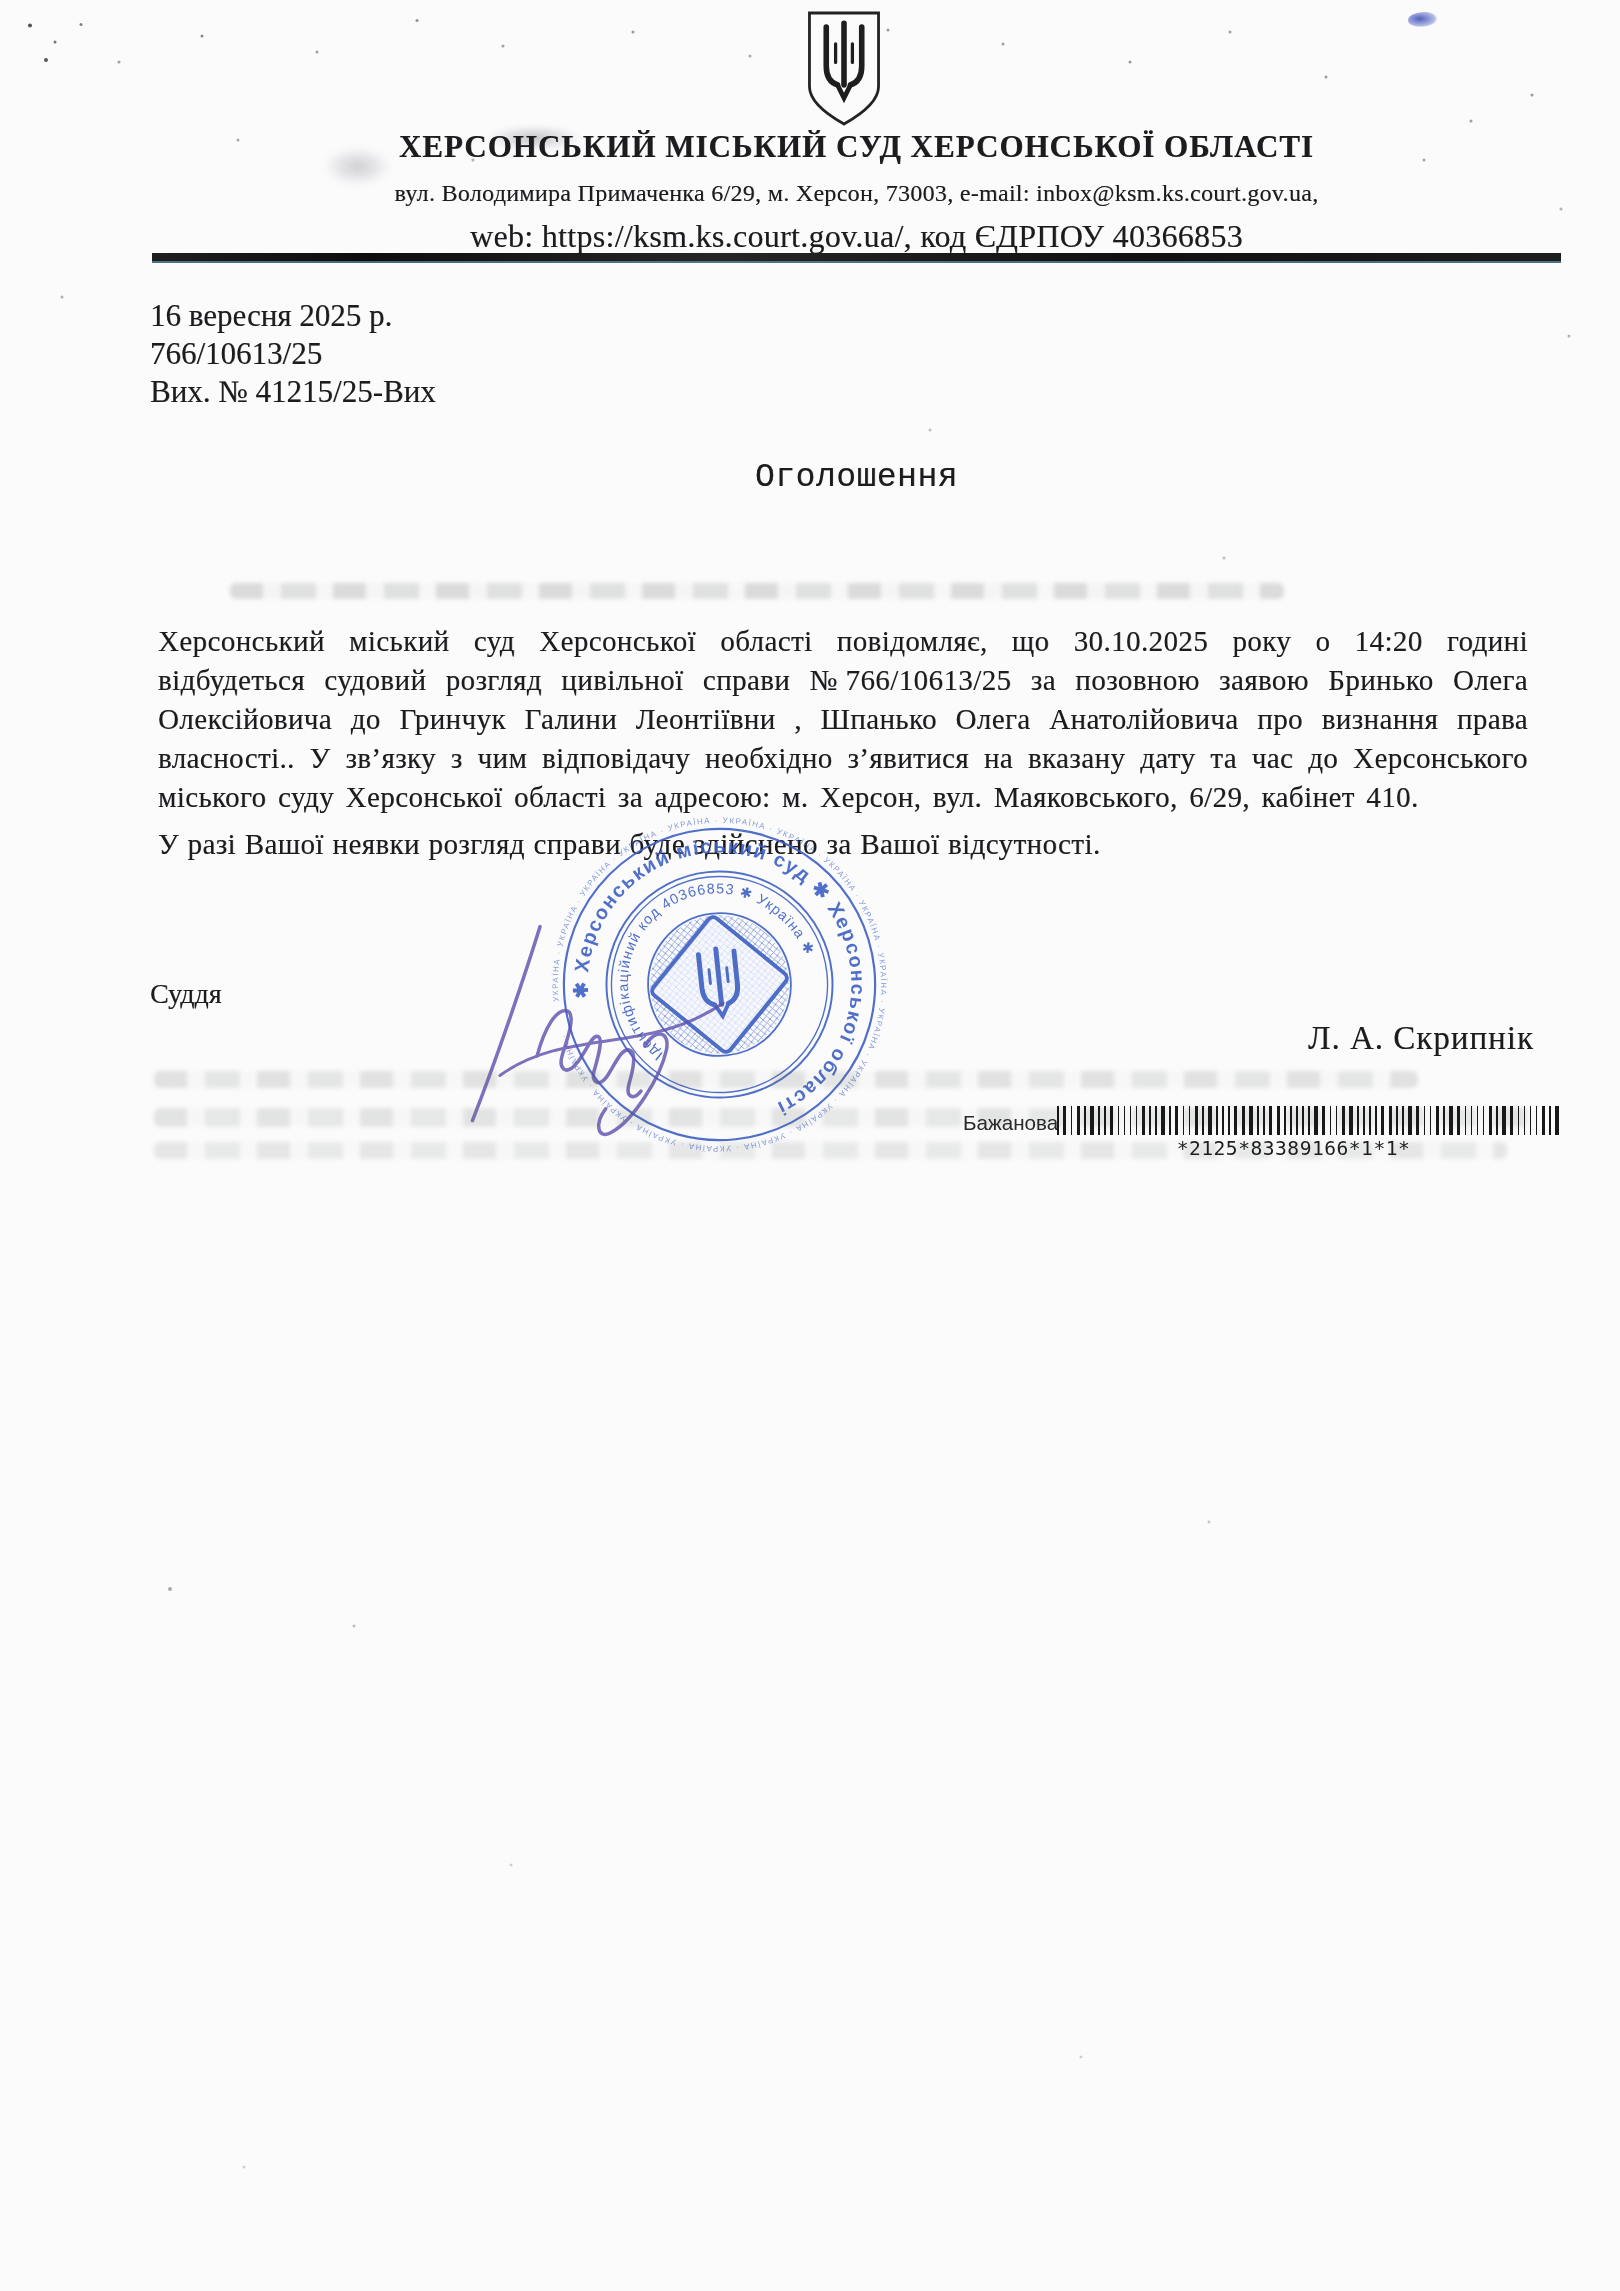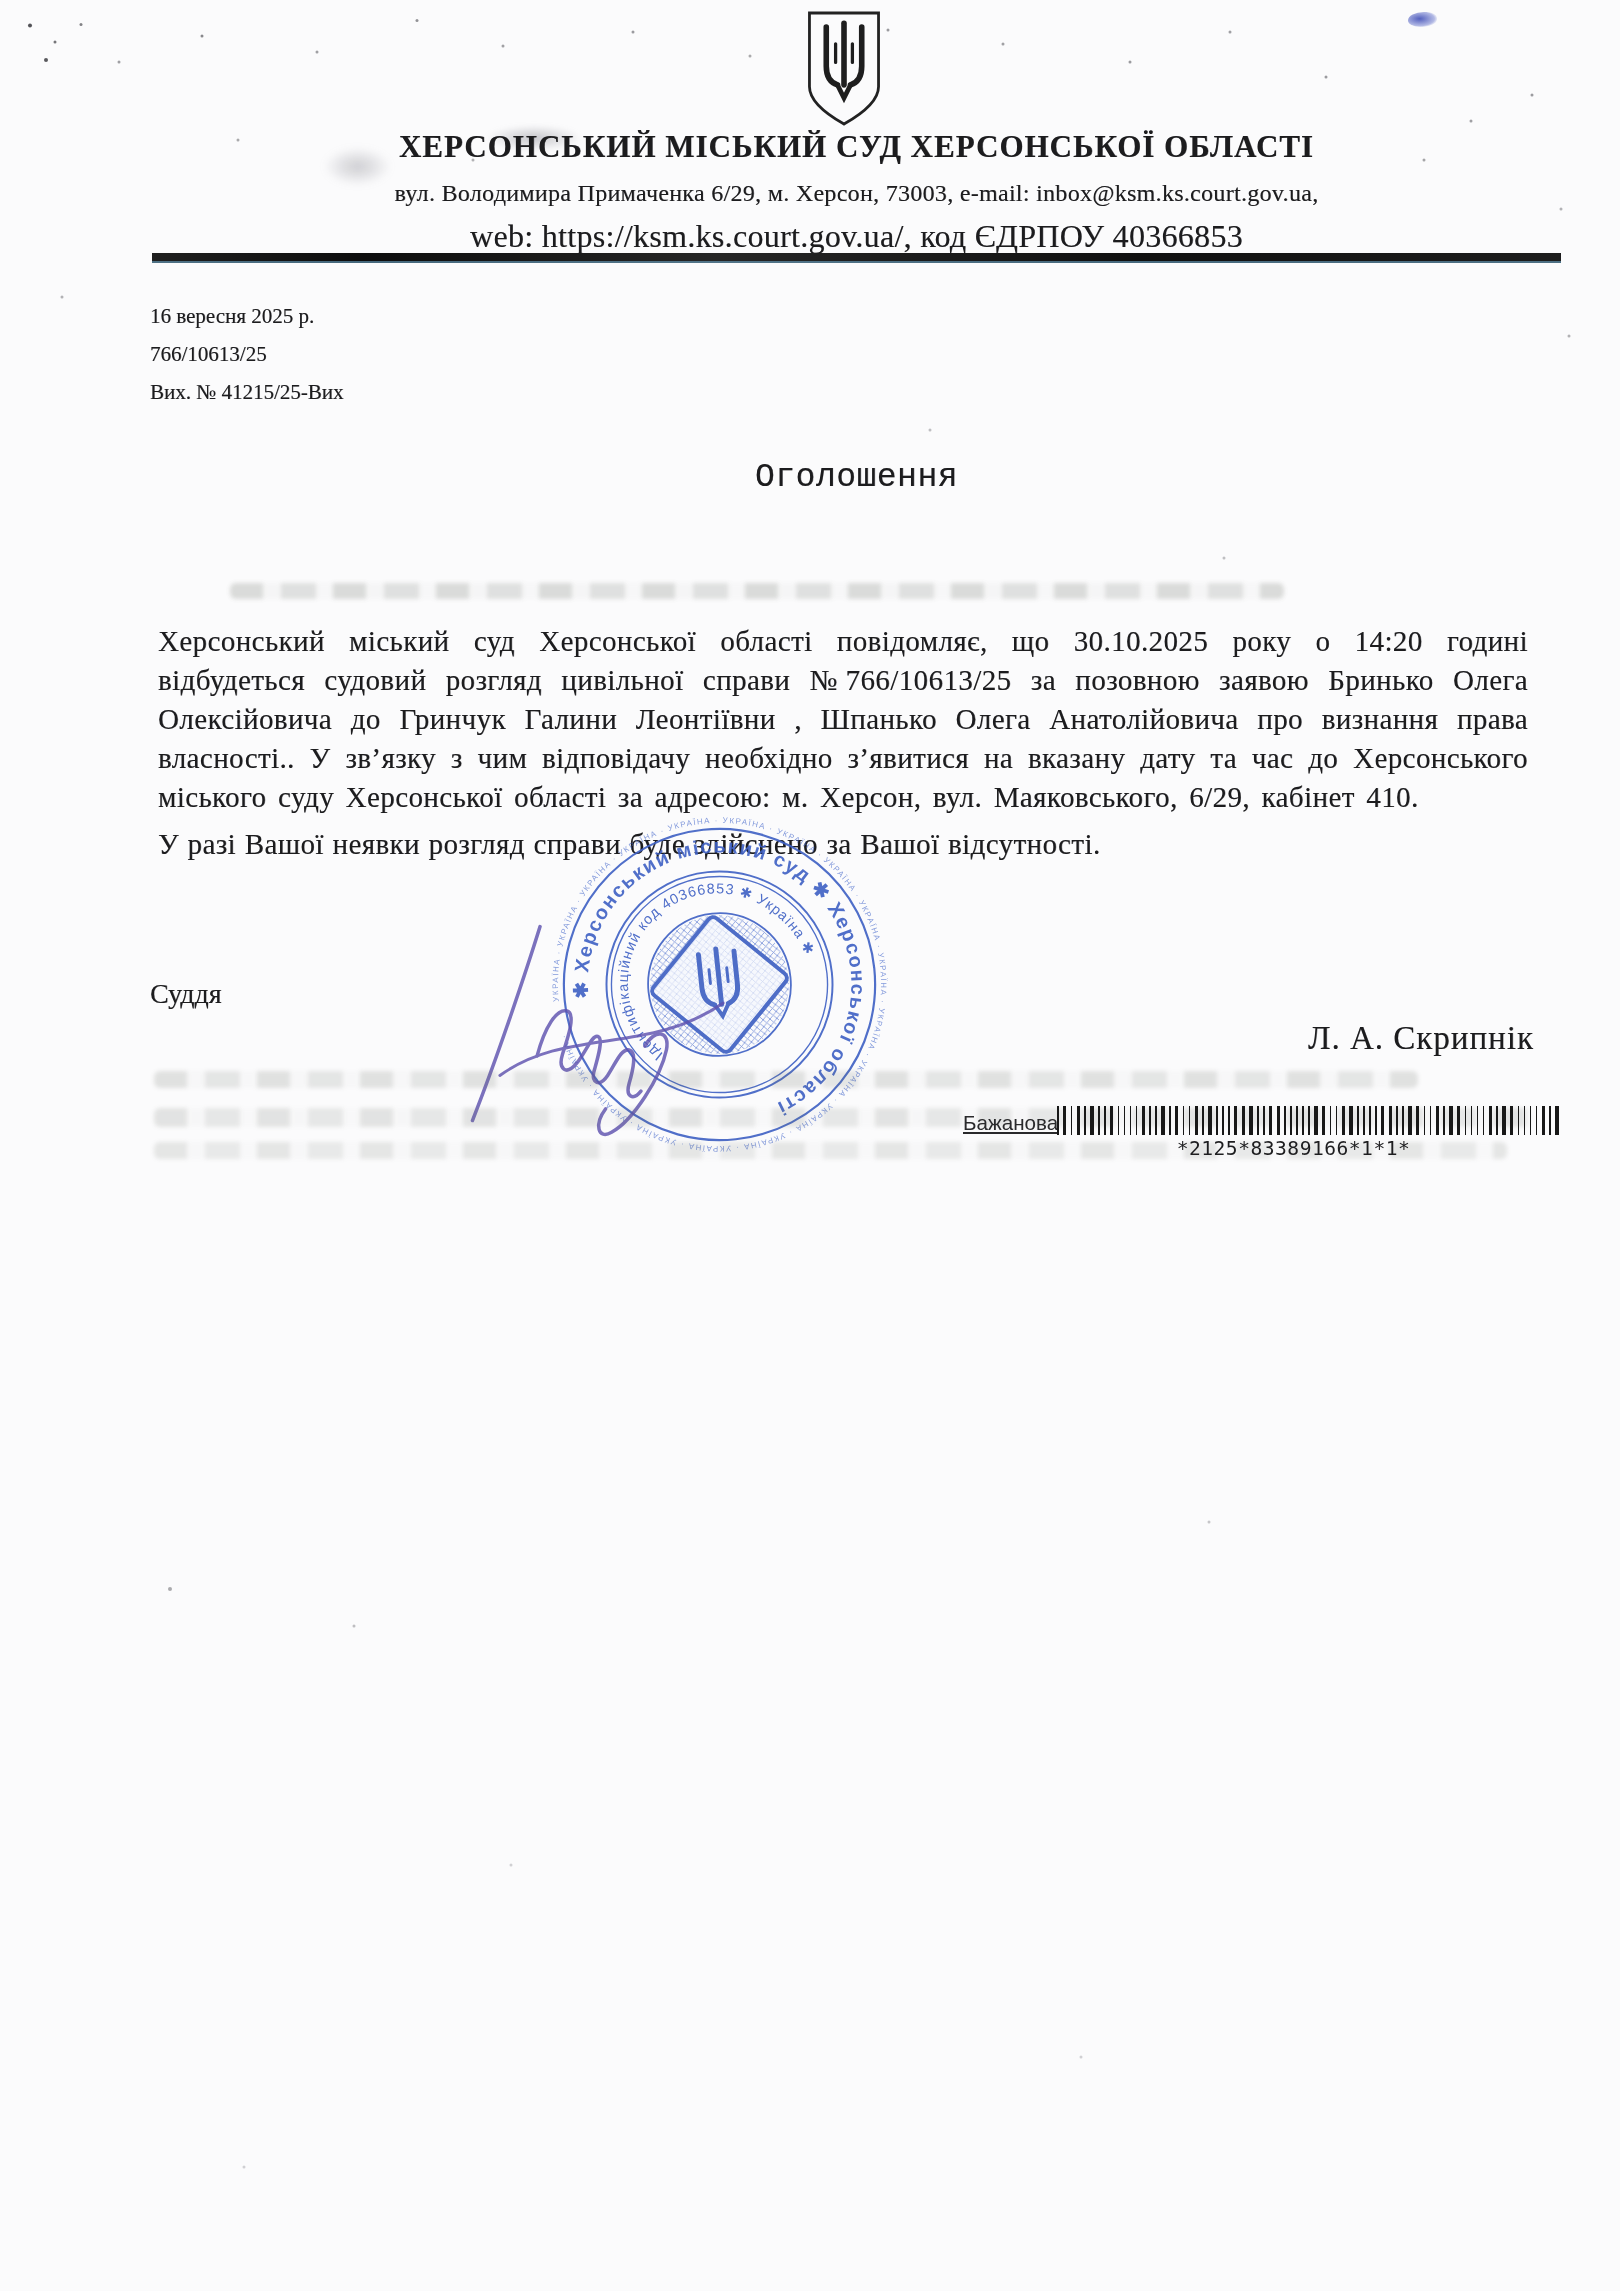--- a/index.html
+++ b/index.html
@@ -11,21 +11,21 @@
   .hdr{position:absolute;left:152px;top:0;width:1409px;text-align:center;}
   .emblem{position:absolute;left:650px;top:7.8px;width:84px;height:122px;}
   .court-name{position:absolute;left:0;top:129px;width:100%;font-size:31px;font-weight:bold;letter-spacing:1px;}
   .addr{position:absolute;left:0;top:180px;width:100%;font-size:24px;letter-spacing:0.3px;}
   .web{position:absolute;left:0;top:218px;width:100%;font-size:32px;letter-spacing:0.3px;}
   .rule{position:absolute;left:0;top:253px;width:100%;height:7.8px;
         background:linear-gradient(90deg,#1f1f1f,#0d0d0d 15%,#262626 40%,#101010 70%,#1d1d1d);
         border-bottom:2.9px solid rgba(125,195,235,.5);}
 
   
-  .refs{position:absolute;left:150px;top:297px;font-size:21px;line-height:38px;}
+  .refs{position:absolute;left:150px;top:297px;font-size:31px;line-height:38px;}
   .refs div{white-space:nowrap;}
 
   .doc-title{position:absolute;left:152px;top:459px;width:1409px;text-align:center;font-size:33px;letter-spacing:0.5px;font-family:Liberation Mono, monospace;}
   .addressee{position:absolute;left:152px;top:538px;width:1409px;text-align:center;font-size:29px;}
 
   
   .bodytext{position:absolute;left:150px;top:614px;width:1386px;font-size:29px;line-height:39px;}
   .bodytext p{margin:8px;text-align:justify;word-spacing:3.9px;letter-spacing:0.4px;}
   .bodytext p.last{text-align:left;word-spacing:1px;}
 
@@ -37,21 +37,21 @@
 
   
   .ghost{position:absolute;border-radius:5.9px;filter:blur(2.2px);
          background:repeating-linear-gradient(90deg,rgba(105,110,100,.30) 0 33px,rgba(105,110,100,.05) 33px 51px,rgba(95,100,92,.24) 51px 86px,rgba(105,110,100,.04) 86px 103px);}
   .ghost-a{left:230px;top:583px;width:1054px;height:15.7px;opacity:.75;}
   .ghost-b{left:154px;top:1071px;width:1264px;height:16.7px;opacity:.6;}
   .ghost-c{left:154px;top:1108px;width:1380px;height:18.6px;opacity:.55;}
   .ghost-d{left:154px;top:1142px;width:1353px;height:16.7px;opacity:.5;}
 
   
-  .bc-label{position:absolute;left:963px;top:1111px;font-family:"Liberation Sans","DejaVu Sans",sans-serif;font-size:20.6px;color:#2a2a2c;text-decoration:underline;}
+  .bc-label{position:absolute;left:963px;top:1111px;font-family:"Liberation Sans","DejaVu Sans",sans-serif;font-size:20.6px;color:#2a2a2c;}
   .bc-stripes{position:absolute;left:1057px;top:1106px;width:502px;height:29px;display:flex;justify-content:space-between;align-items:stretch;}
   .bc-stripes span{background:#181818;flex:0 0 auto;}
   .bc-code{position:absolute;left:1127px;top:1137px;width:333px;text-align:center;
            font-family:"DejaVu Sans Mono","Liberation Mono",monospace;font-size:19.6px;letter-spacing:0.5px;color:#1e1e20;}
 
   
   .speck{position:absolute;left:0;top:0;width:2px;height:2px;background:transparent;border-radius:50%;
     box-shadow:29px 24.5px 0 1px rgba(40,40,45,.8),54px 41px 0 0.5px rgba(60,60,65,.7),80px 23.5px 0 0.5px rgba(50,50,55,.6),
     45px 59px 0 1px rgba(35,35,40,.75),118px 61px 0 0.5px rgba(70,70,75,.5),201px 35px 0 0.5px rgba(60,60,65,.6),
     316px 51px 0 0.5px rgba(70,70,75,.5),416px 19.6px 0 0.5px rgba(60,60,65,.55),502px 45px 0 0.5px rgba(70,70,75,.5),

